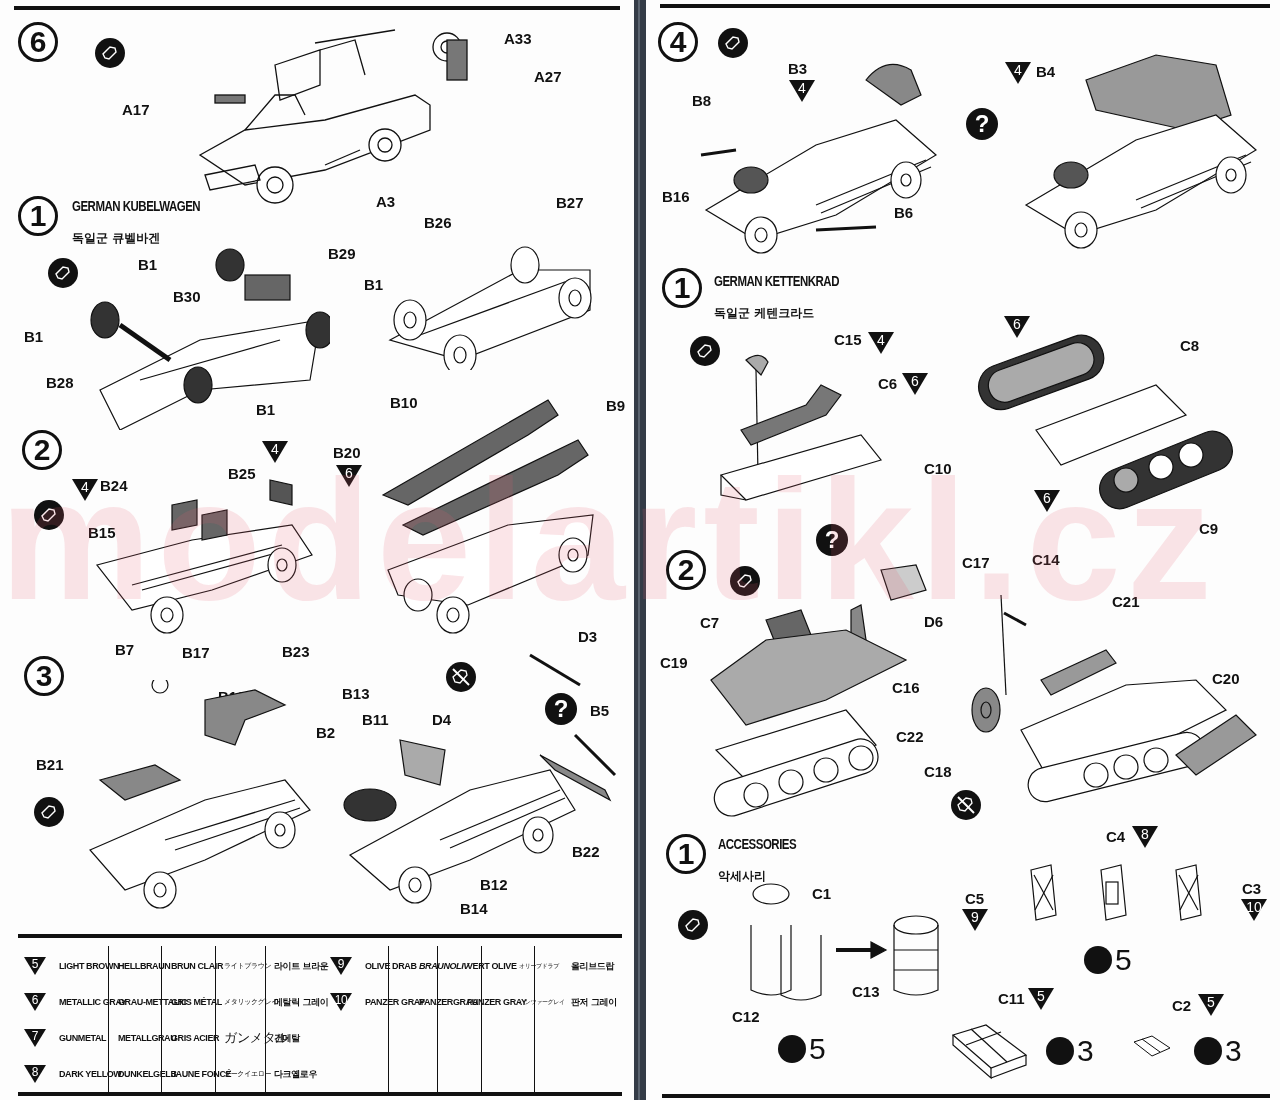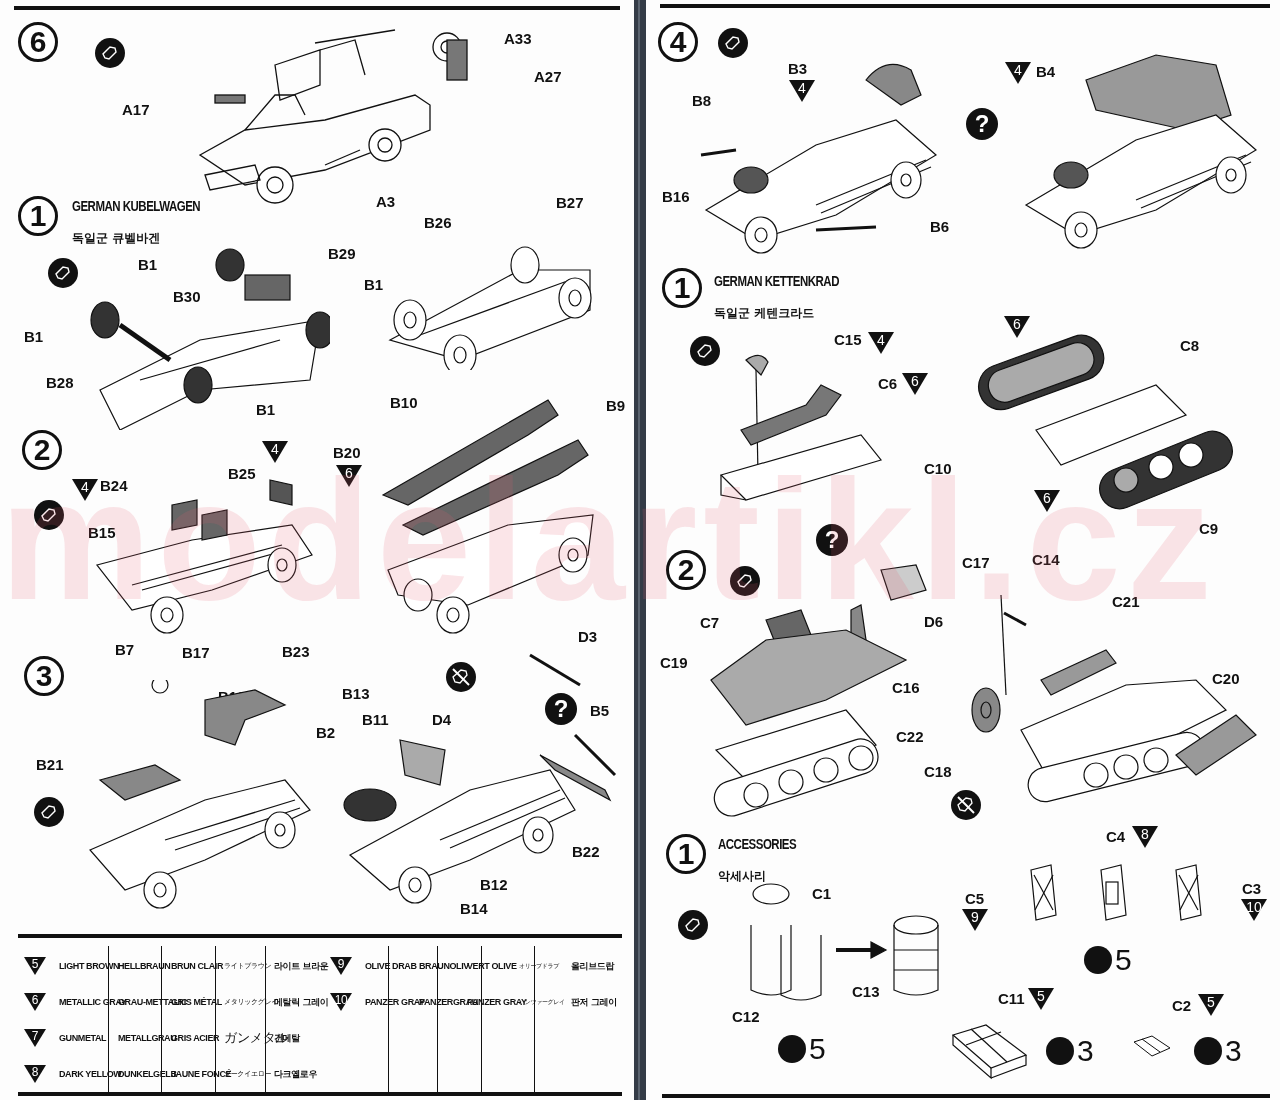--- a/index.html
+++ b/index.html
@@ -273,21 +273,21 @@
       <span class="c" style="width:47px;">DUNKELGELB</span>
       <span class="c" style="width:47px;">JAUNE FONCÉ</span>
       <span class="c" style="width:44px;font-weight:normal;font-family:'DejaVu Sans',sans-serif;font-size:7px;">ダークイエロー</span>
       <span class="c" style="font-family:'DejaVu Sans',sans-serif;">다크옐로우</span>
     </div>
     <div class="lrow" style="left:312px;top:14px;">
       <div class="ltri">
           <span>9</span>
         </div>
       <span class="c" style="width:48px;">OLIVE DRAB</span>
-      <span class="c" style="width:42px;">BRAUNOLIV</span>
+      <span class="c" style="width:42px;font-style:italic;">BRAUNOLIV</span>
       <span class="c" style="width:46px;">VERT OLIVE</span>
       <span class="c" style="width:46px;font-weight:normal;font-family:'DejaVu Sans',sans-serif;font-size:6px;">オリーブドラブ</span>
       <span class="c" style="font-family:'DejaVu Sans',sans-serif;">올리브드랍</span>
     </div>
     <div class="lrow" style="left:312px;top:50px;">
       <div class="ltri">
           <span>10</span>
         </div>
       <span class="c" style="width:48px;">PANZER GRAY</span>
       <span class="c" style="width:42px;">PANZERGRAU</span>
@@ -310,21 +310,21 @@
     <svg width="18" height="18" viewBox="0 0 18 18">
         <path d="M4 14 L2 10 L9 3 L14 4 L15 8 L8 15 Z" fill="none" stroke="#fff" stroke-width="1.4"></path>
       </svg>
   </div>
   <span class="lbl" style="left:142px;top:60px;">B3</span>
   <div class="tri" style="left:143px;top:80px;">
       <span>4</span>
     </div>
   <span class="lbl" style="left:46px;top:92px;">B8</span>
   <span class="lbl" style="left:16px;top:188px;">B16</span>
-  <span class="lbl" style="left:248px;top:218px;margin-left:36px;">B6</span>
+  <span class="lbl" style="left:248px;top:204px;">B6</span>
   <svg class="draw" style="left:50px;top:55px;" width="260" height="200">
     <g fill="none" stroke="#111" stroke-width="1.2">
       <path d="M170 25 Q190 0 215 15 L225 40 L205 50 Z" fill="#888"></path>
       <path d="M10 155 L120 90 L200 65 L240 100 L140 160 L60 185 Z" fill="#fff"></path>
       <line x1="120" y1="150" x2="230" y2="105"></line>
         <line x1="125" y1="158" x2="235" y2="112"></line>
       <ellipse cx="65" cy="180" rx="16" ry="18" fill="#fff"></ellipse>
         <ellipse cx="65" cy="180" rx="6" ry="7"></ellipse>
       <ellipse cx="210" cy="125" rx="15" ry="18" fill="#fff"></ellipse>
         <ellipse cx="210" cy="125" rx="5" ry="6"></ellipse>

